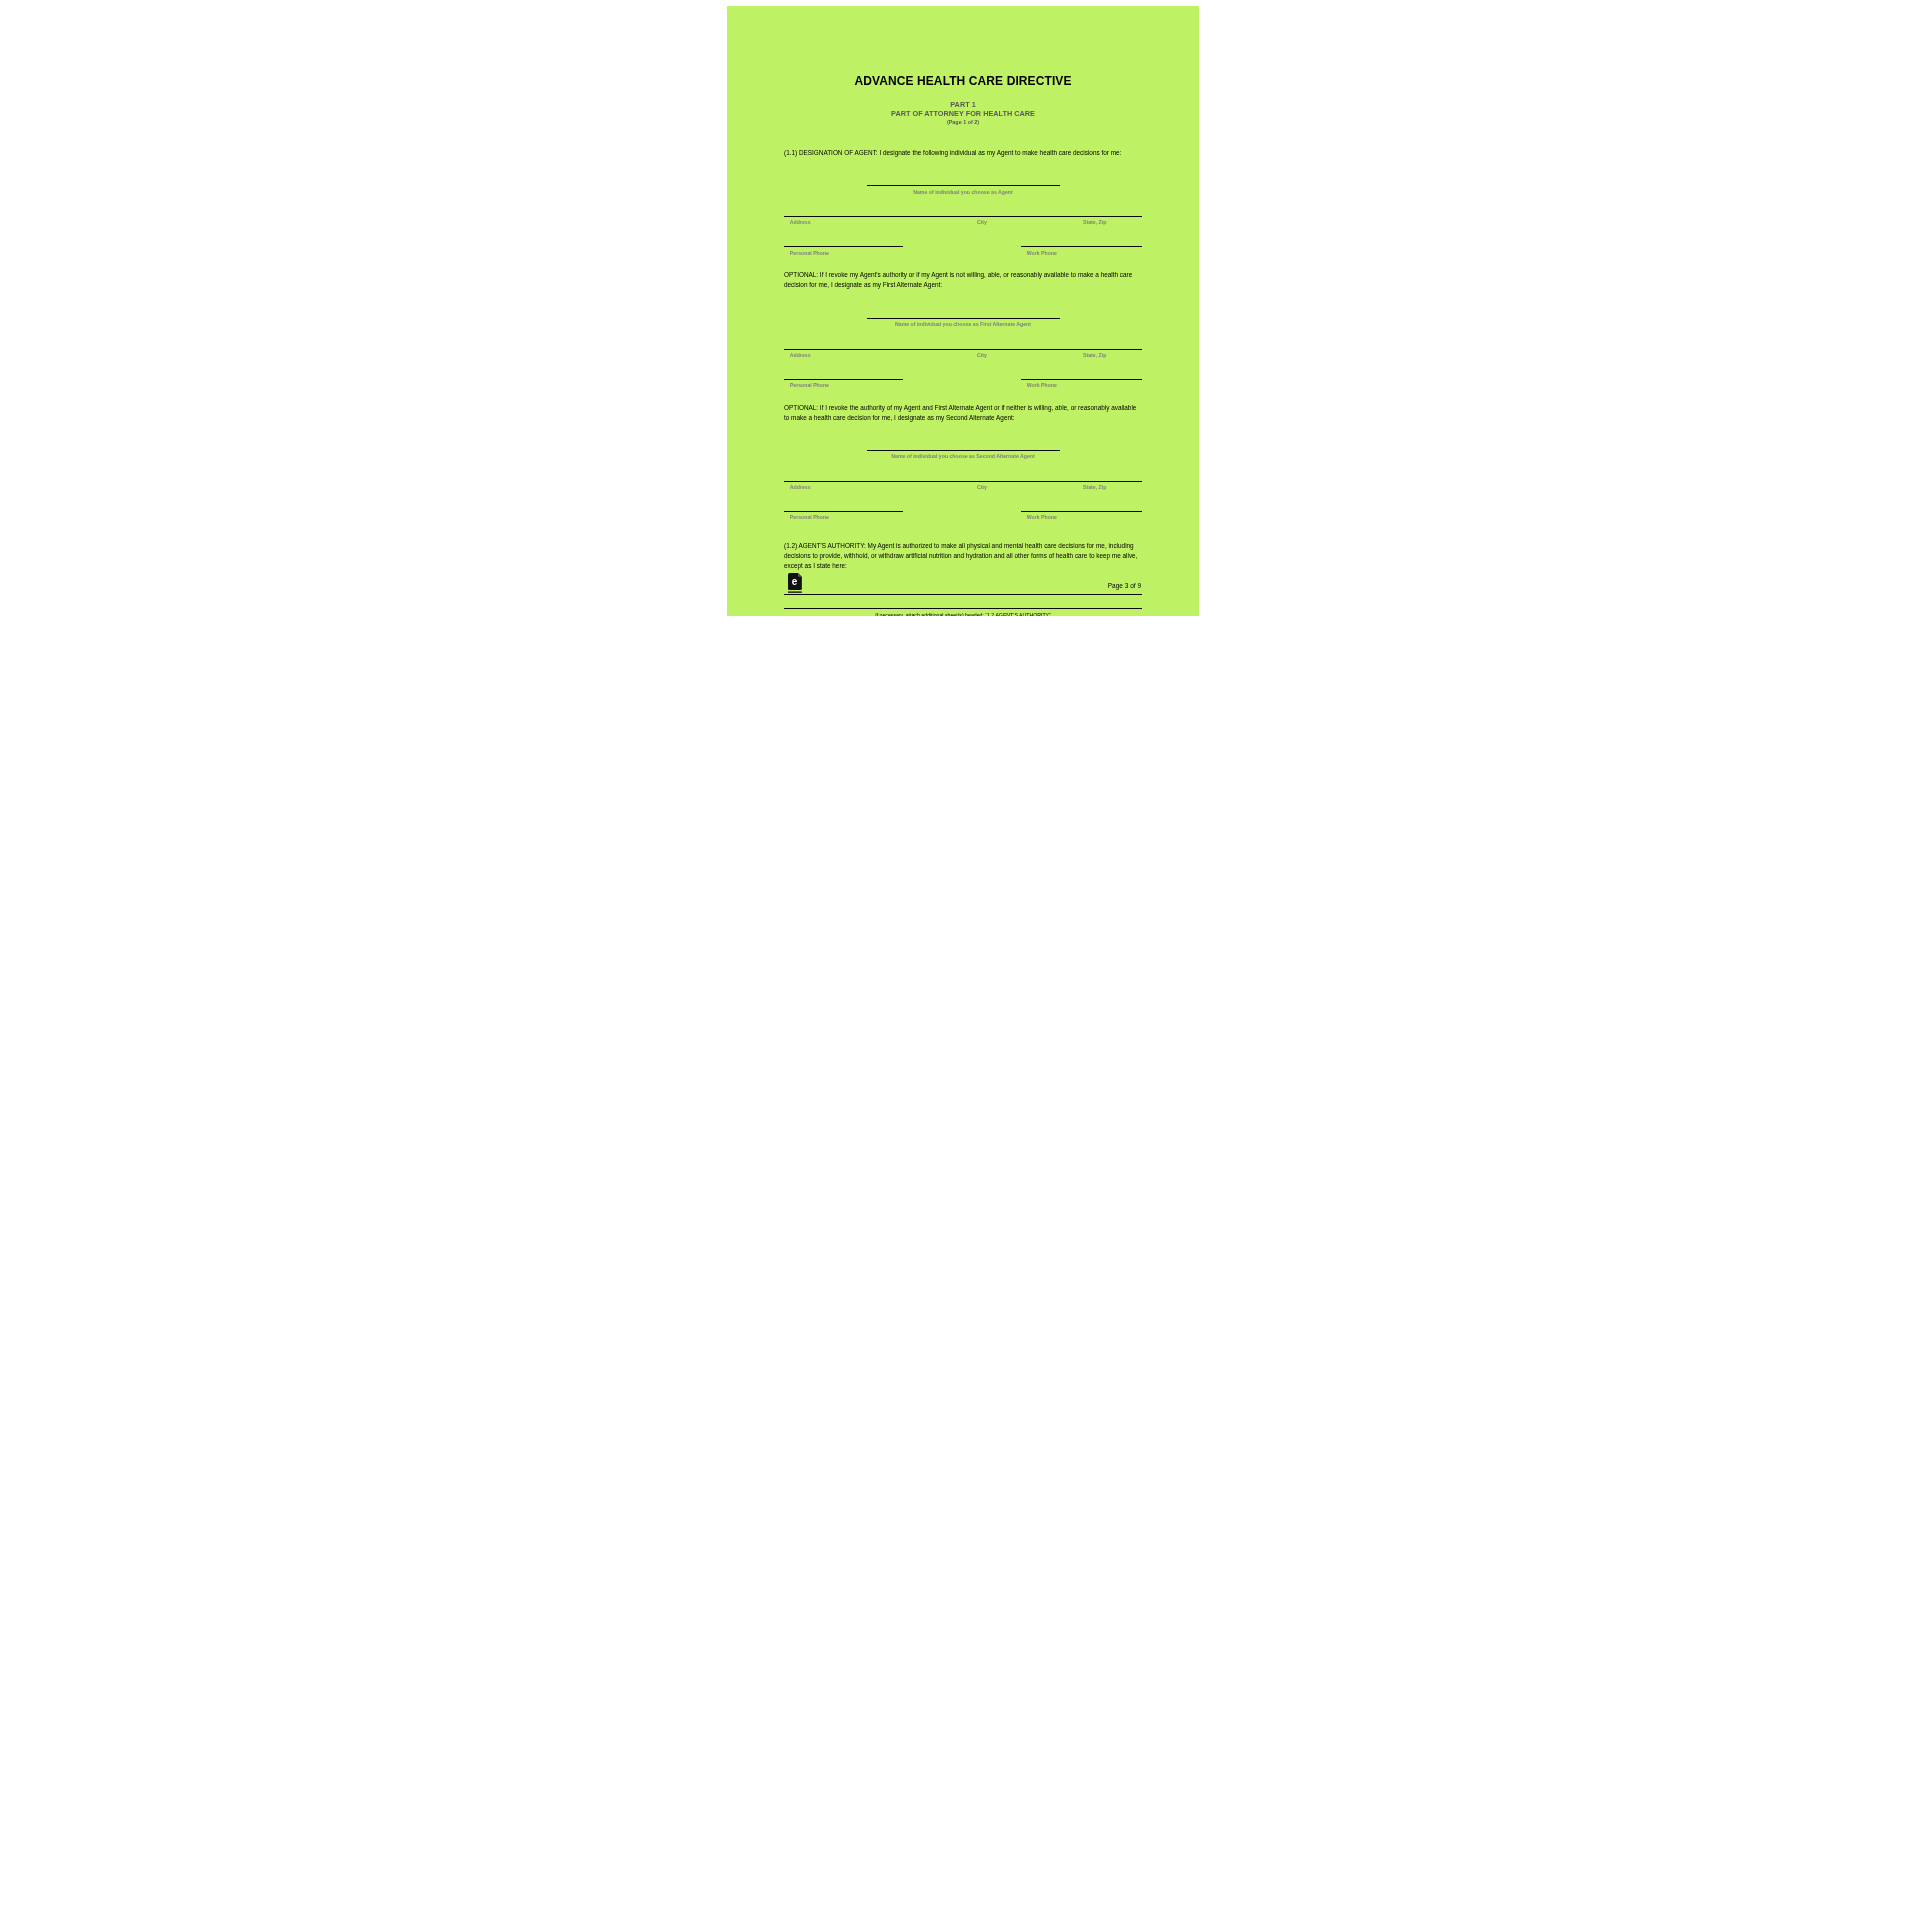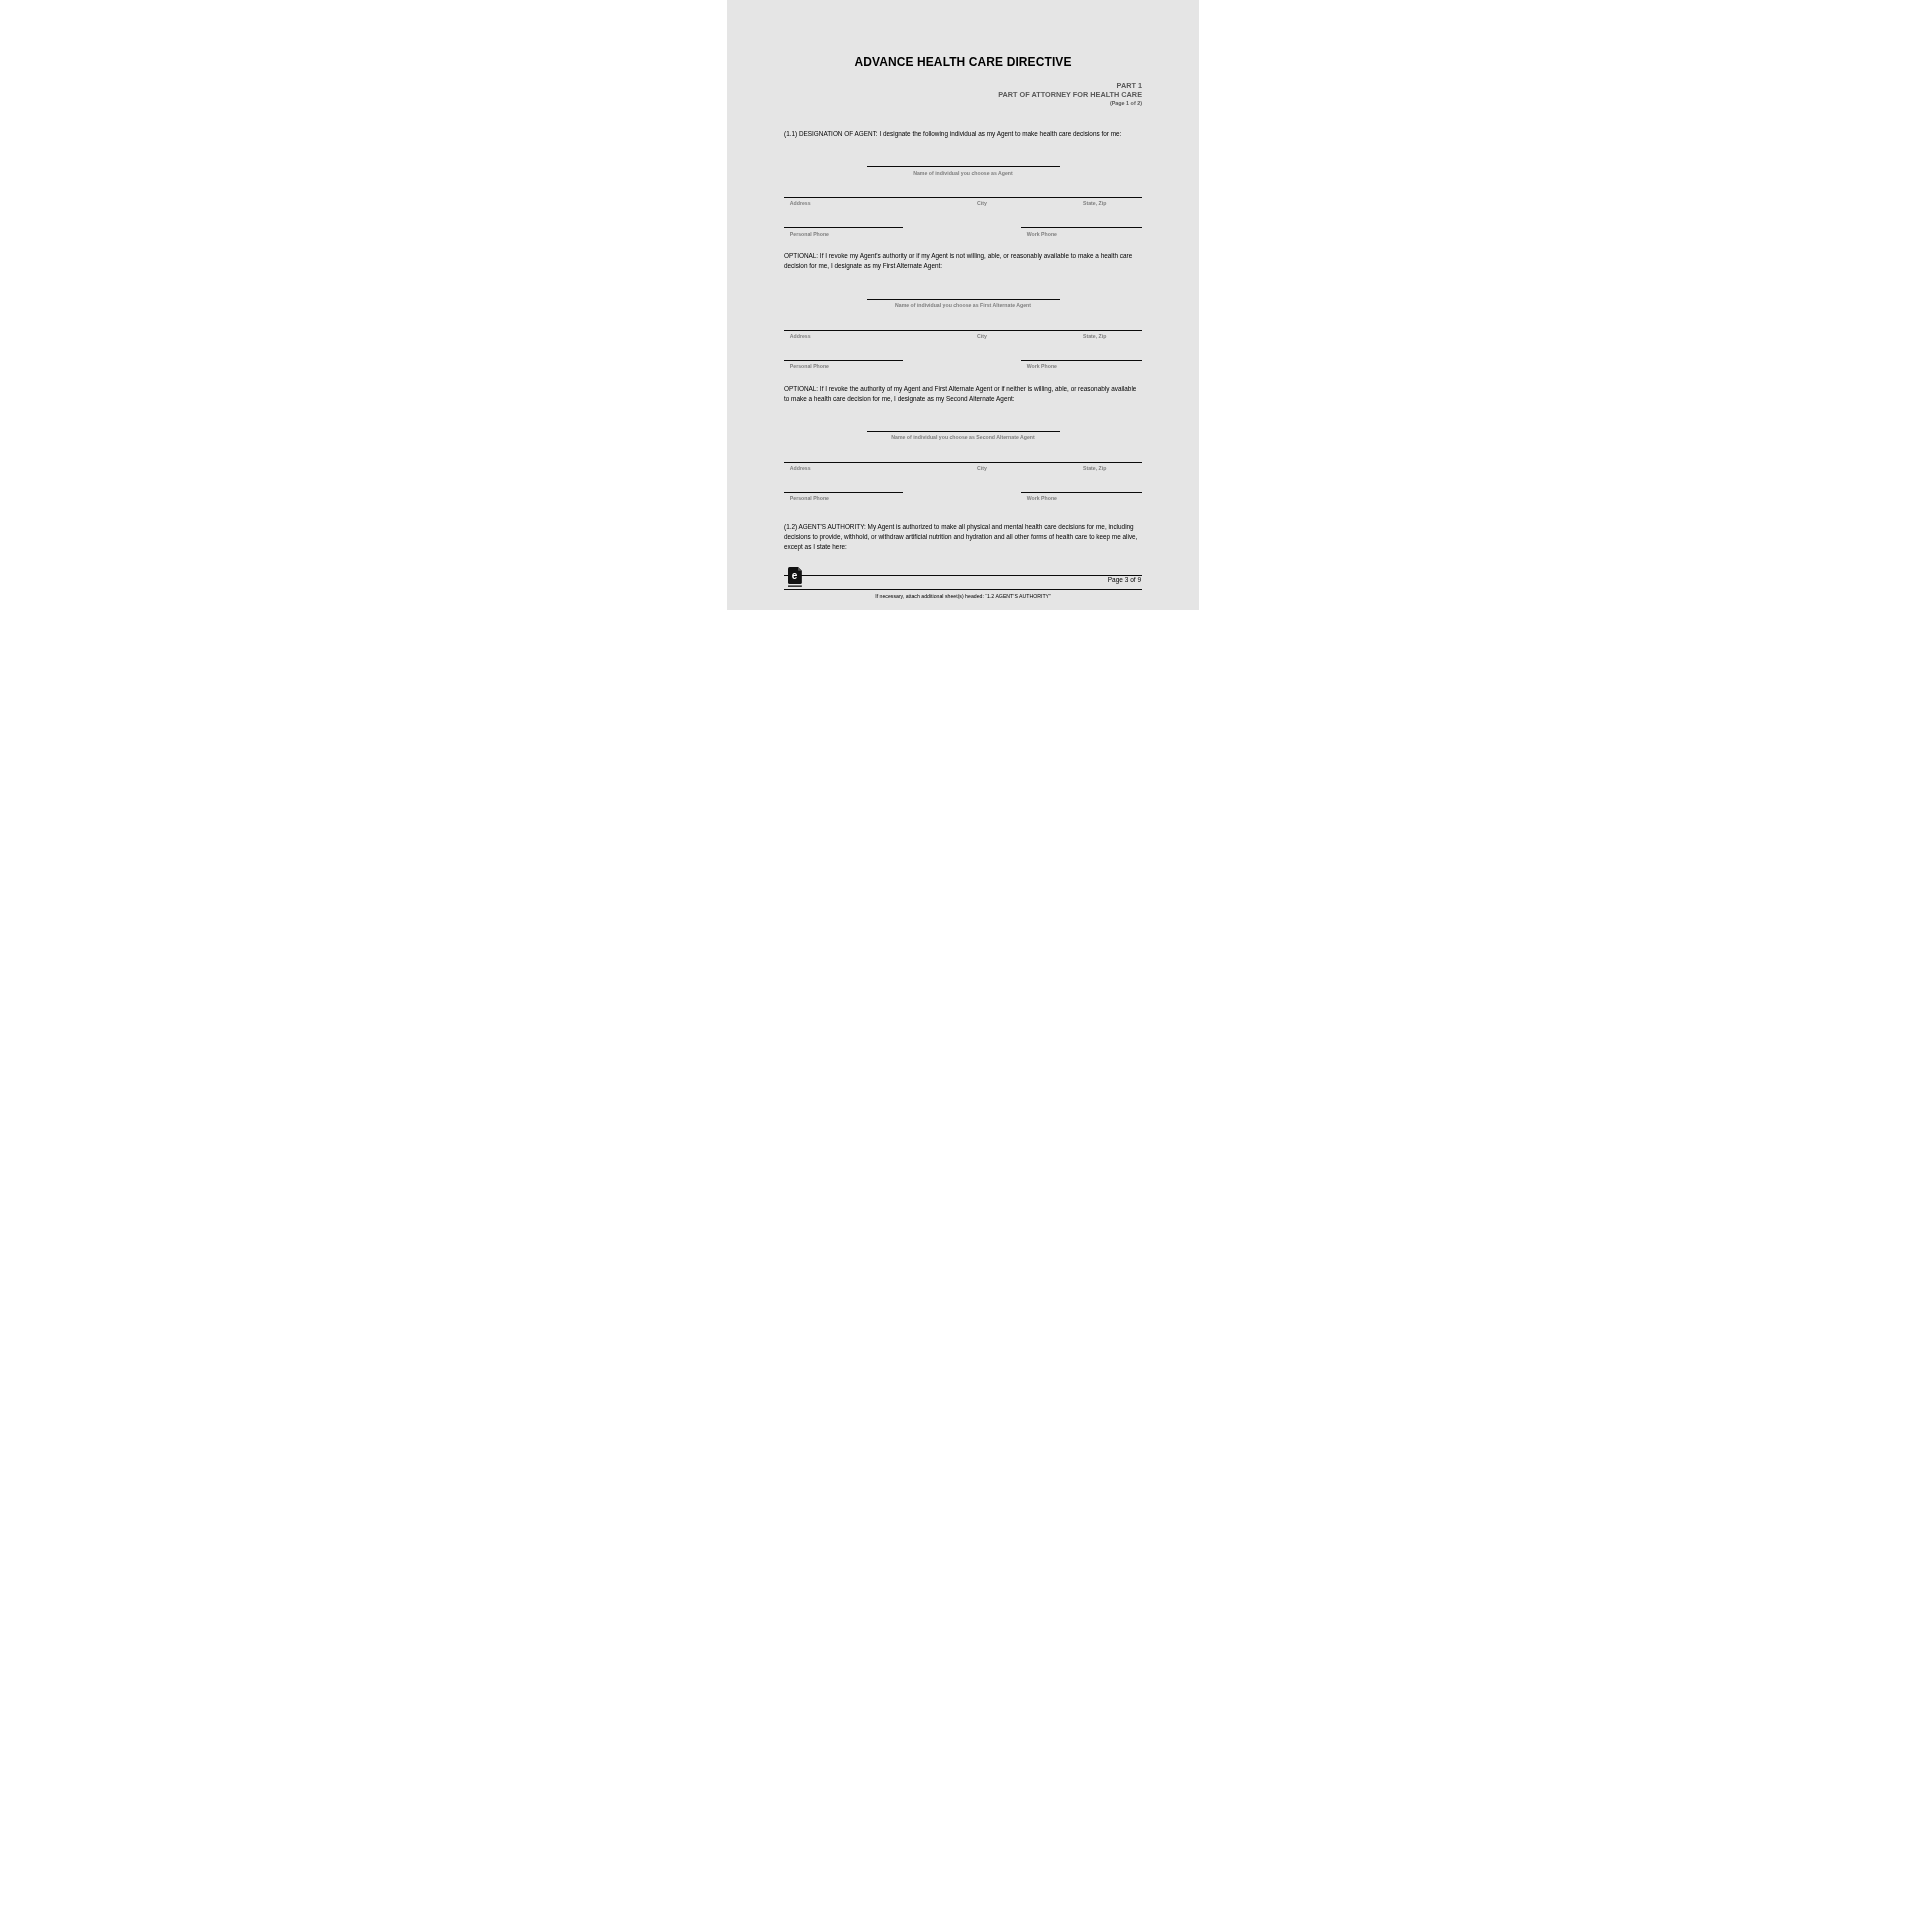--- a/index.html
+++ b/index.html
@@ -3,38 +3,38 @@
 <meta charset="utf-8">
 <style>
   * { margin: 0; padding: 0; box-sizing: border-box; }
   html, body { background: #ffffff; }
   body { font-family: "Liberation Sans", sans-serif; color: #000000; }
 
   .page {
     position: relative;
     width: 472px;
     height: 610px;
-    margin: 0 auto;
-    background: #e5e5e5;
-    padding: 0 57px;
+    margin: 6px auto;
+    background: #bef264;
+    padding: 13px 57px;
     overflow: hidden;
   }
 
   .doc-title {
     margin-top: 55px;
     text-align: center;
     font-size: 12px;
     font-weight: bold;
     letter-spacing: 0.1px;
     color: #000000;
   }
 
   .subtitle-block {
     margin-top: 11.6px;
-    text-align: right;
+    text-align: center;
     color: #595959;
     font-weight: bold;
   }
   .subtitle-part { font-size: 7.3px; line-height: 9.2px; }
   .subtitle-name { font-size: 7.3px; line-height: 9.2px; }
   .subtitle-pagenote { font-size: 5.4px; line-height: 7.7px; margin-top: 1.2px; }
 
   .para {
     font-size: 6.4px;
     line-height: 10px;

